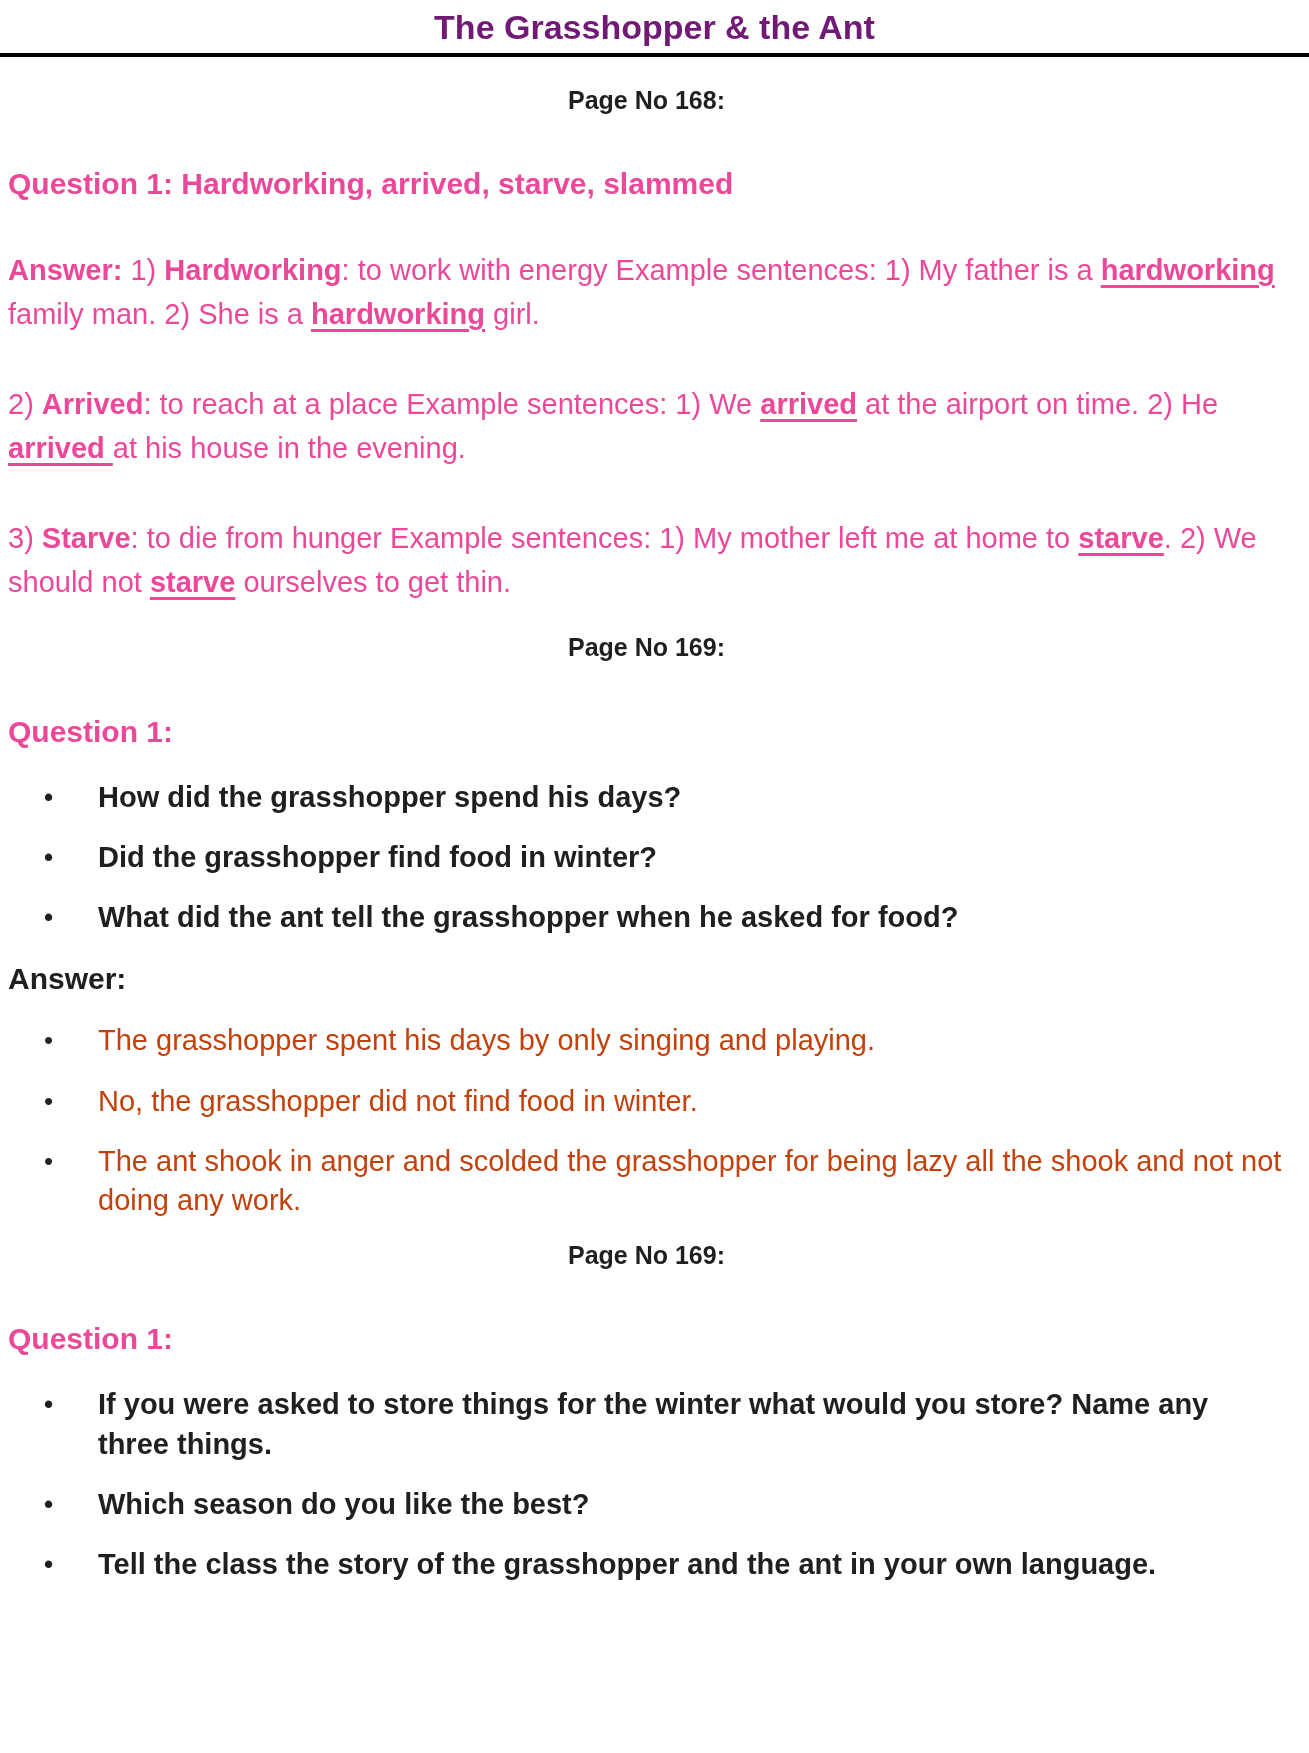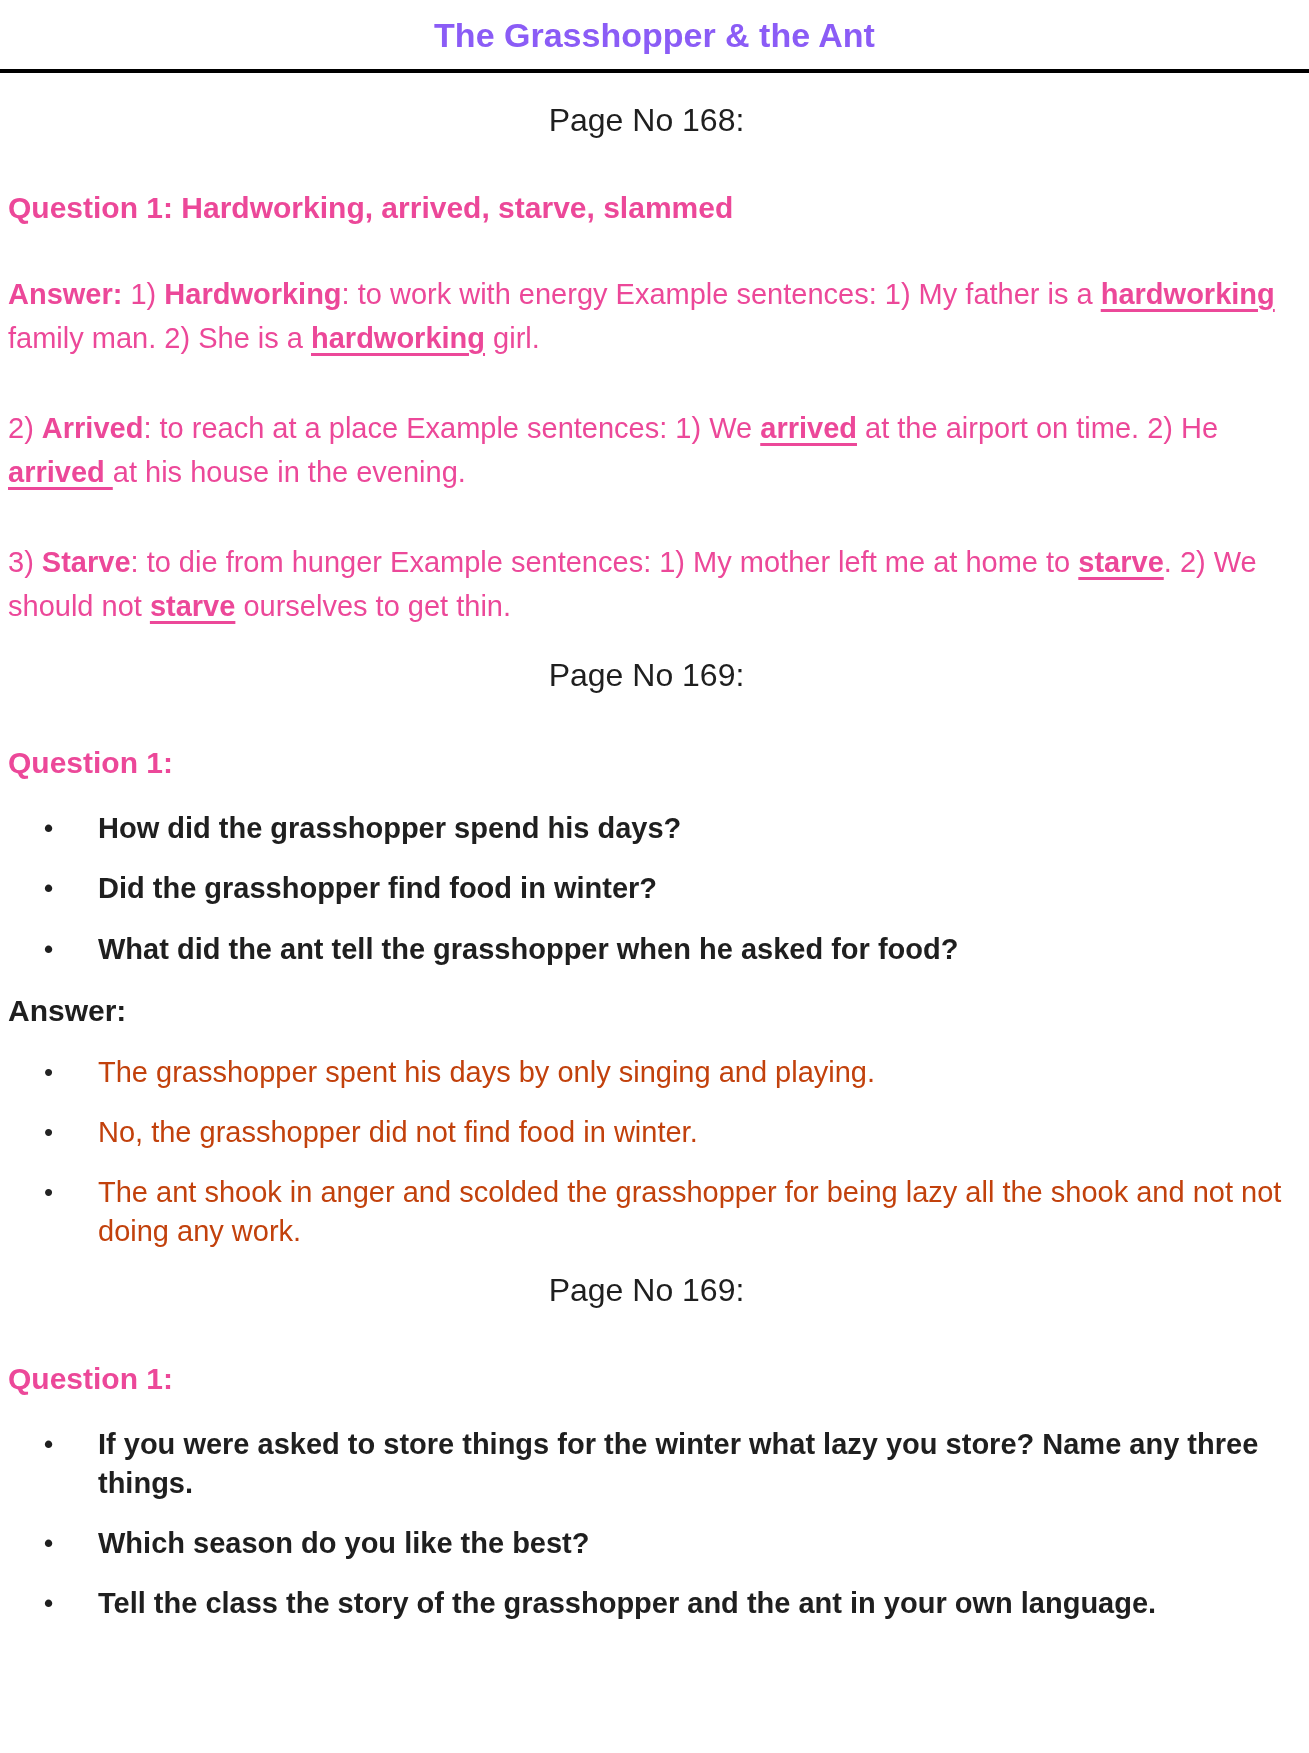--- a/index.html
+++ b/index.html
@@ -12,44 +12,44 @@
     height: 1753px;
     overflow: hidden;
     font-family: "Liberation Sans", sans-serif;
     color: #222222;
   }
   .page {
     width: 100%;
     height: 100%;
   }
   .doc-title {
-    margin: 12px;
+    margin: 4px;
     padding-top: 2px;
     text-align: center;
     font-size: 34px;
     line-height: 1.25;
     font-weight: bold;
-    color: #8b5cf6;
+    color: #701a75;
   }
   .title-rule {
     height: 4px;
     background: #000000;
     margin: 4px 0 0 0;
     border: none;
     width: 100%;
   }
   .content {
     padding: 0 24px 0 8px;
   }
   .page-heading {
     margin: 30px 0 0 0;
     text-align: center;
-    font-size: 32px;
+    font-size: 25px;
     line-height: 1.1;
-    font-weight: normal;
+    font-weight: bold;
     color: #1f1f1f;
   }
   .question-heading {
     margin: 52px 0 0 0;
     font-size: 30px;
     line-height: 1.2;
     font-weight: bold;
     color: #ec4899;
   }
   .answer-heading {
@@ -151,21 +151,21 @@
         <span class="li-text">The ant shook in anger and scolded the grasshopper for being lazy all the shook and not not doing any work.</span>
       </li>
     </ul>
 
     <h2 class="page-heading" style="margin-top: 22px;">Page No 169:</h2>
     <h3 class="question-heading">Question 1:</h3>
 
     <ul class="blist">
       <li class="li bold-li">
         <span class="dot">•</span>
-        <span class="li-text">If you were asked to store things for the winter what lazy you store? Name any three things.</span>
+        <span class="li-text">If you were asked to store things for the winter what would you store? Name any three things.</span>
       </li>
       <li class="li bold-li">
         <span class="dot">•</span>
         <span class="li-text">Which season do you like the best?</span>
       </li>
       <li class="li bold-li">
         <span class="dot">•</span>
         <span class="li-text">Tell the class the story of the grasshopper and the ant in your own language.</span>
       </li>
     </ul>

